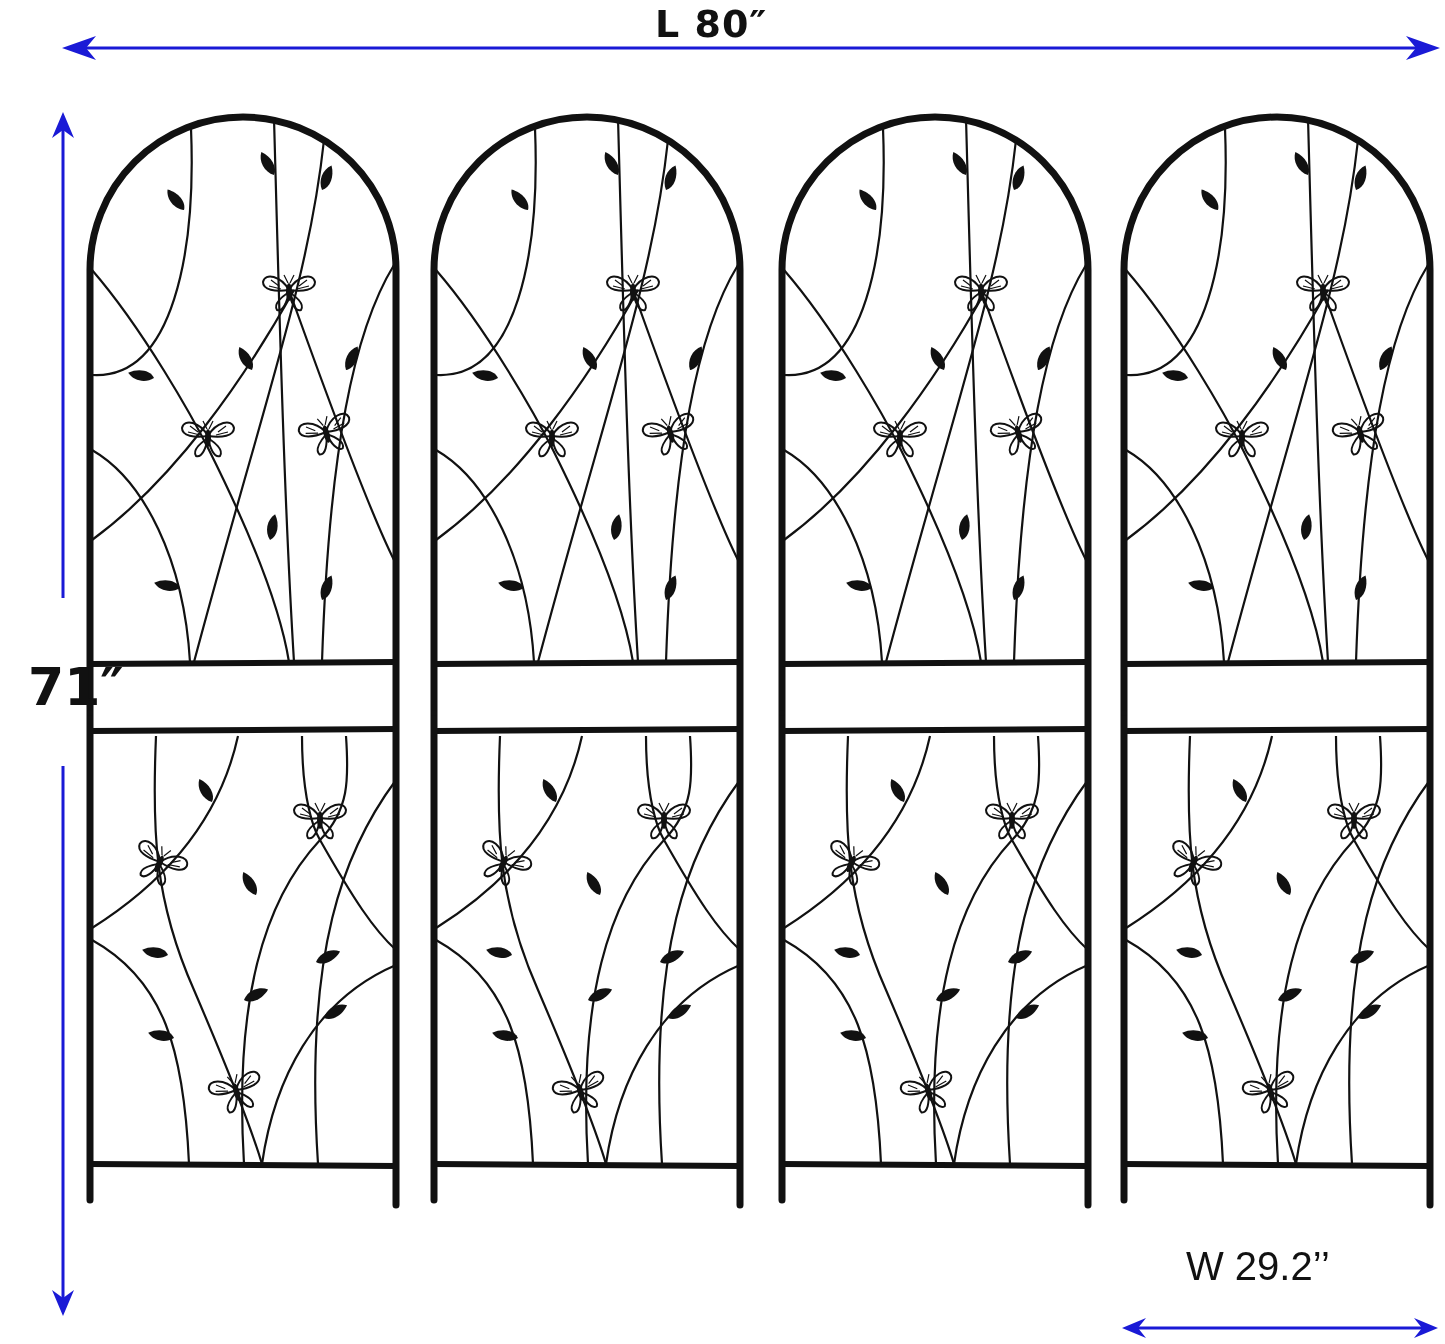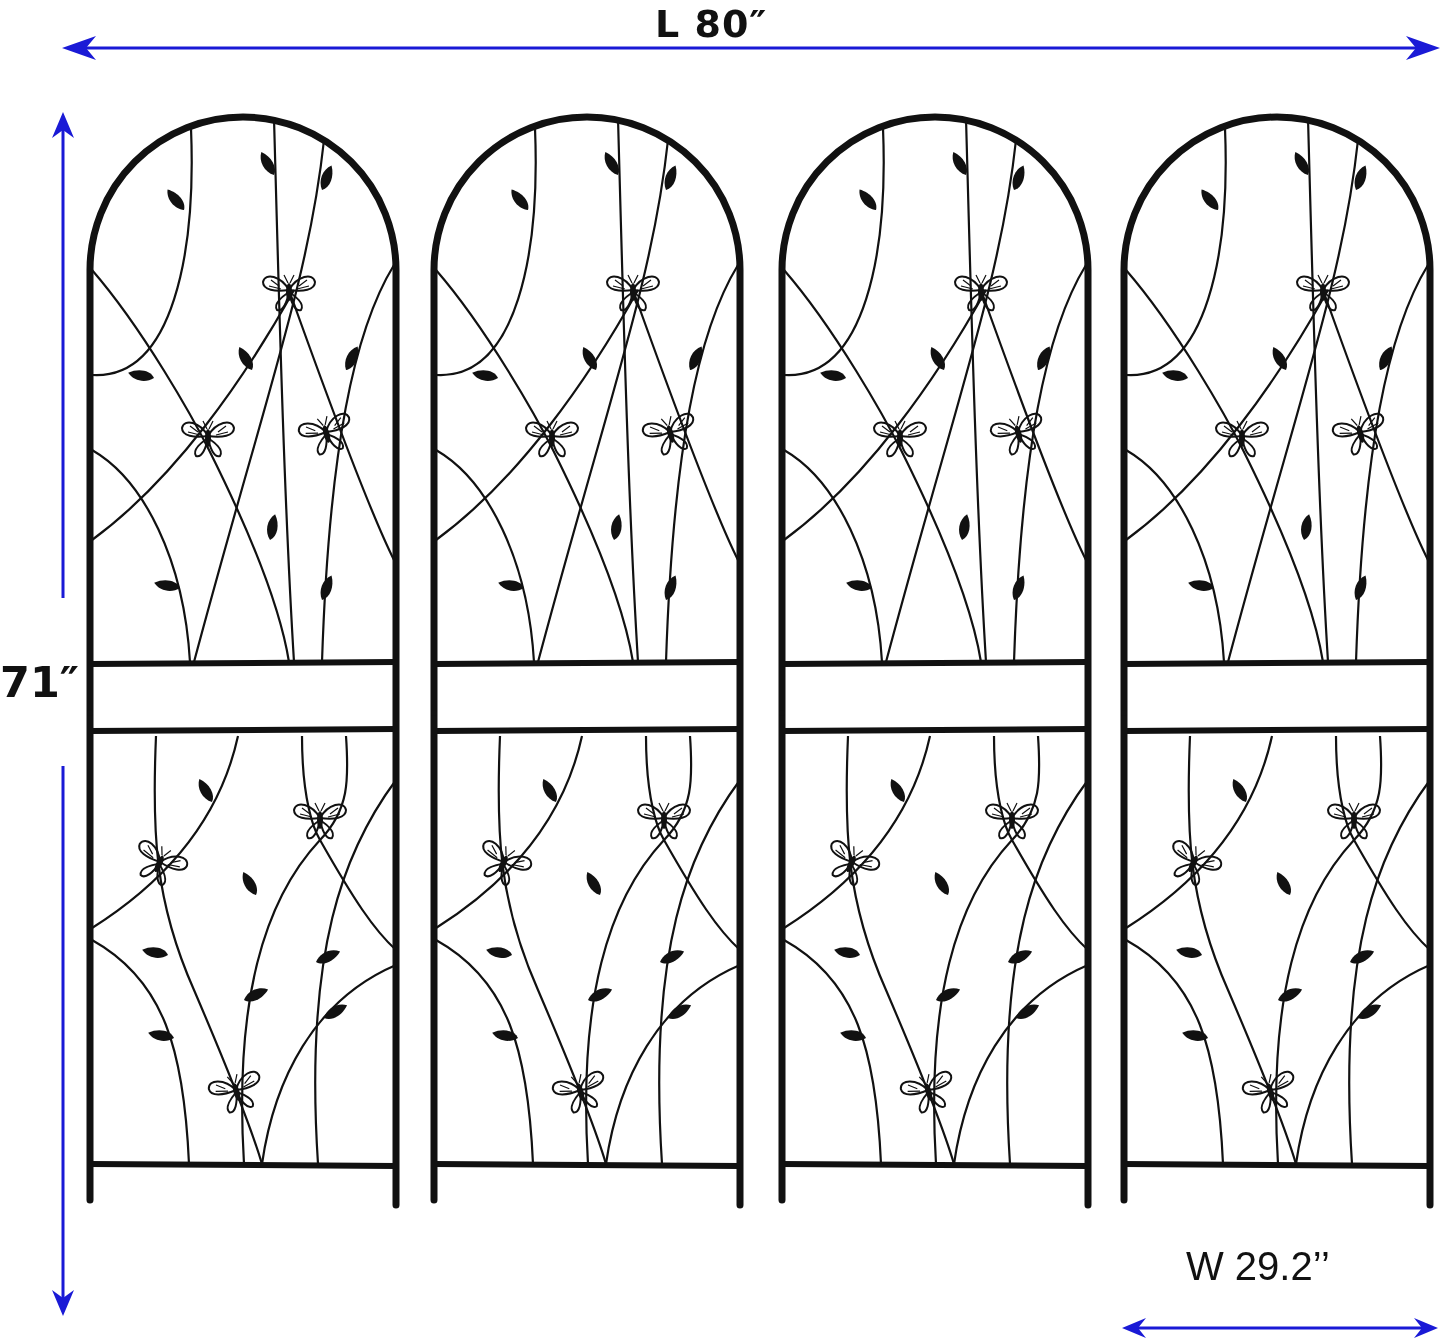--- a/index.html
+++ b/index.html
@@ -1,20 +1,20 @@
 <!DOCTYPE html>
 <html><head>
 <meta charset="utf-8">
 <style>
   html, body { margin:0; padding:0; background:#ffffff; }
   body { width:1445px; height:1344px; position:relative; overflow:hidden; font-family:"Liberation Sans", sans-serif; }
   svg { position:absolute; left:0; top:0; }
   .dim-label { position:absolute; font-family:"DejaVu Sans", sans-serif; font-weight:bold; color:#111; white-space:nowrap; }
   #lbl-length { left:655px; top:2px; font-size:38px; letter-spacing:1px; }
-  #lbl-height { left:0px; top:657px; font-size:43px; }
+  #lbl-height { left:0px; top:657px; font-size:52px;padding-left:28px; }
   #lbl-width { left:1186px; top:1244px; font-size:40px; font-weight:normal; font-family:"Liberation Sans", sans-serif; }
 </style>
 </head>
 <body>
 
 <svg width="1445" height="1344" viewBox="0 0 1445 1344" xmlns="http://www.w3.org/2000/svg">
   <defs>
 
     <path id="leaf" d="M0,0 C6,-8 18,-10 26,-4 C18,4 6,6 0,0 Z" fill="#111"></path>
 

